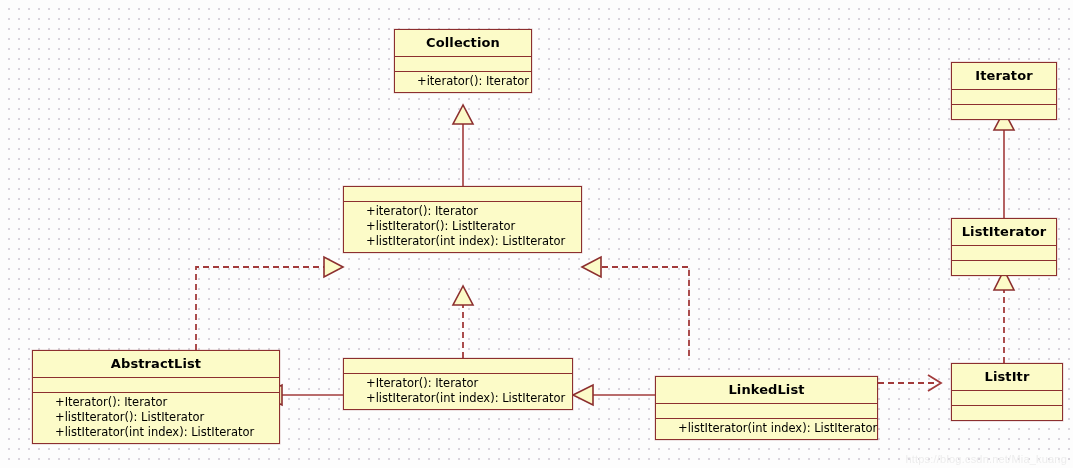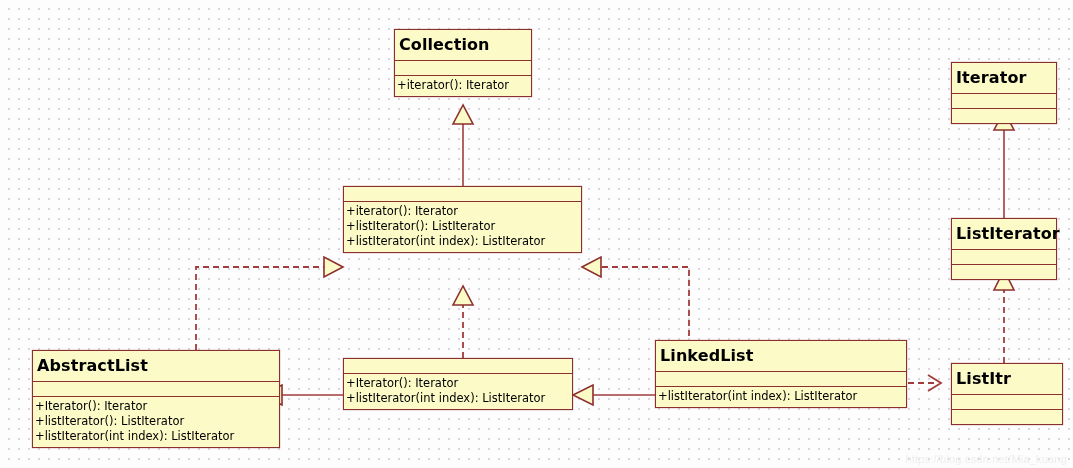--- a/index.html
+++ b/index.html
@@ -19,34 +19,35 @@
   }
   .edges{position:absolute;left:0;top:0;width:1073px;height:468px;pointer-events:none;}
   .uml-box{
     position:absolute;
     box-sizing:border-box;
     border:1.5px solid #8c2f2f;
     background:#fcfbc8;
     box-shadow:0 0 0 0.5px rgba(140,47,47,.25);
   }
   .uml-title{
+    text-align:center;
     font-weight:bold;
     color:#000;
-    font-size:16px;
+    font-size:13px;
     letter-spacing:.1px;
     padding:5px 4px 6px 4px;
     border-bottom:1.5px solid #8c2f2f;
     white-space:nowrap;
   }
   .uml-attrs{
     border-bottom:1.5px solid #8c2f2f;
     min-height:12px;
   }
   .uml-ops{
-    padding:2px 4px 3px 0;
+    padding:2px 4px 3px 20px;
   }
   .uml-attrs.empty{height:14px;}
   .uml-ops.empty{height:14px;padding:0;}
   .op{
     font-size:11.5px;
     color:#000;
     line-height:15px;
     white-space:nowrap;
     padding-left:2px;
   }
@@ -141,21 +142,21 @@
   </div>
 
   <div class="uml-box" style="left:343px;top:358px;width:230px;">
     <div class="uml-attrs empty"></div>
     <div class="uml-ops">
       <div class="op">+Iterator(): Iterator</div>
       <div class="op">+listIterator(int index): ListIterator</div>
     </div>
   </div>
 
-  <div class="uml-box" style="left:655px;top:340px;width:252px;">
+  <div class="uml-box" style="left:655px;top:376px;width:223px;">
     <div class="uml-title">LinkedList</div>
     <div class="uml-attrs empty"></div>
     <div class="uml-ops">
       <div class="op">+listIterator(int index): ListIterator</div>
     </div>
   </div>
 
   <div class="uml-box" style="left:951px;top:62px;width:106px;">
     <div class="uml-title">Iterator</div>
     <div class="uml-attrs empty"></div>

